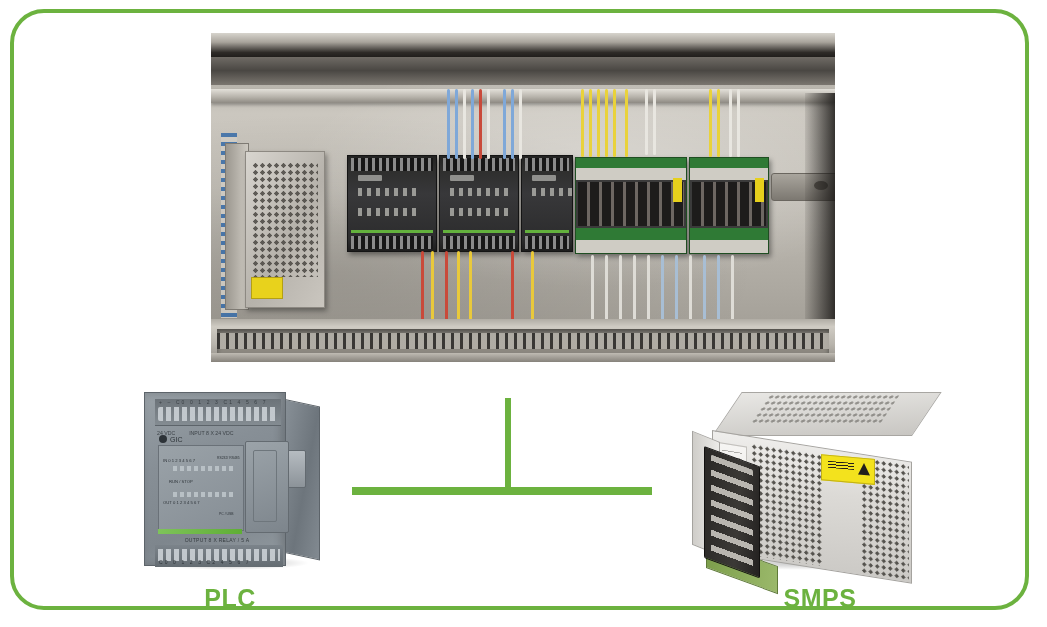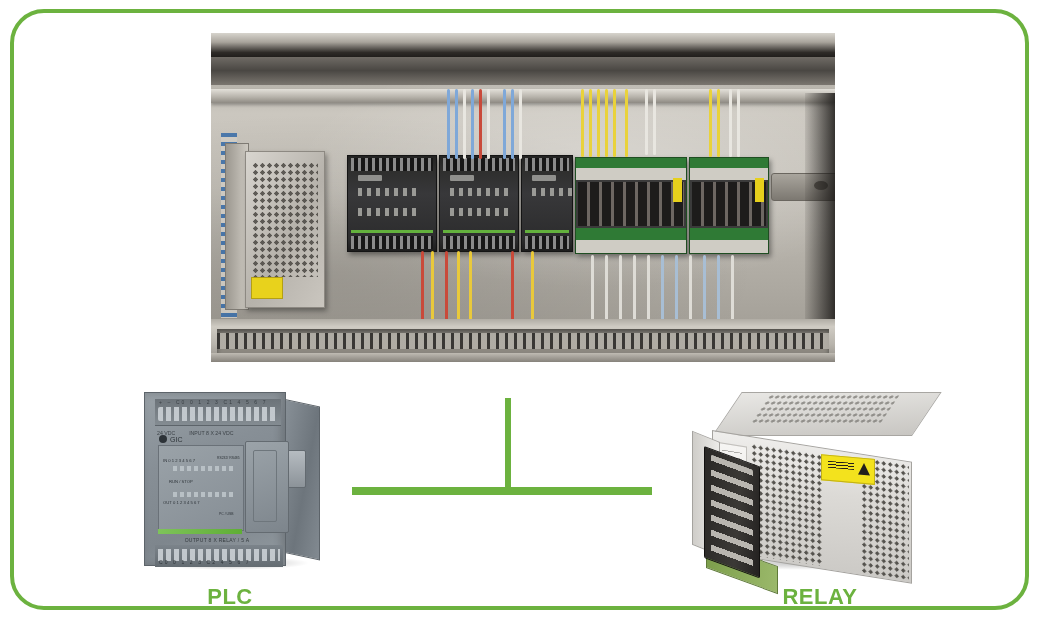--- a/index.html
+++ b/index.html
@@ -356,21 +356,21 @@
   }
   .tconn-bar{
     position:absolute;left:352px;top:487px;width:300px;height:8px;
     background:#6cb23f;
   }
 
   
   .caption{
     position:absolute;
     color:#6cb23f;
-    font-size:22px;
+    font-size:25px;
     font-weight:bold;
     letter-spacing:.5px;
   }
   .cap-plc{left:136px;top:584px;width:188px;text-align:center;}
   .cap-smps{left:700px;top:584px;width:240px;text-align:center;}
 </style>
 </head>
 <body>
 
 <div class="frame"></div>
@@ -522,13 +522,13 @@
   <div class="smps-pcb"></div>
   <div class="smps-termblock">
     <div class="screws"></div>
   </div>
 </div>
 
 <div class="tconn-stem"></div>
 <div class="tconn-bar"></div>
 
 <div class="caption cap-plc">PLC</div>
-<div class="caption cap-smps">RELAY</div>
+<div class="caption cap-smps">SMPS</div>
 
 </body></html>

